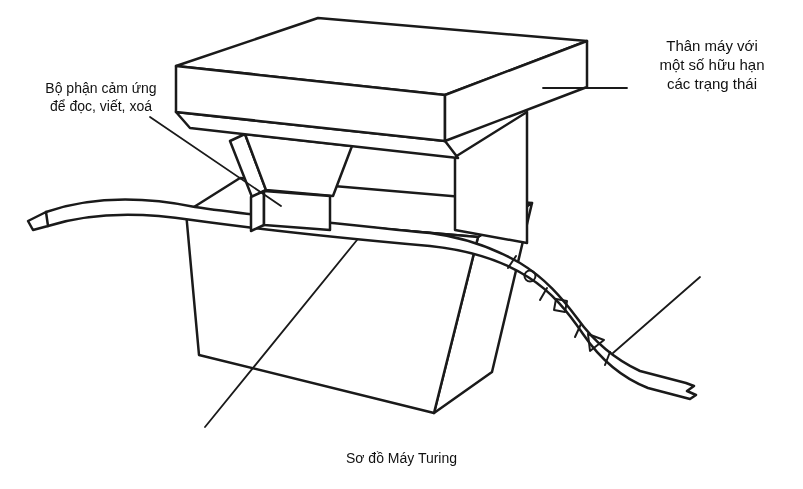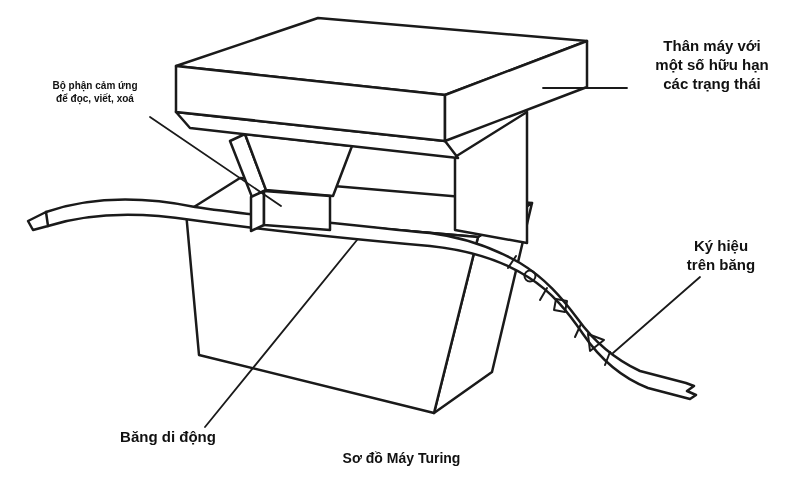--- a/index.html
+++ b/index.html
@@ -7,26 +7,26 @@
     position:relative;
     width:803px;height:489px;
     background:#ffffff;
     font-family:"Liberation Sans", sans-serif;
     overflow:hidden;
   }
   #stage svg{position:absolute;left:0;top:0;}
   .label{
     position:absolute;
     color:#111111;
-    font-weight:bold;
+    font-weight:normal;
     white-space:pre-line;
     text-align:center;
     line-height:1.28;
   }
-  .lbl-sensor{left:12px;top:80px;width:166px;font-size:10px;}
+  .lbl-sensor{left:18px;top:80px;width:166px;font-size:14px;}
   .lbl-body{left:624px;top:36px;width:176px;font-size:15px;}
   .lbl-symbols{left:662px;top:236px;width:118px;font-size:15px;}
   .lbl-tape{left:98px;top:427px;width:140px;font-size:15px;}
   .lbl-title{left:250px;top:450px;width:303px;font-size:14px;}
 </style>
 </head>
 <body>
 
 <div id="stage">
 
@@ -92,20 +92,17 @@
     </g>
   </svg>
 
   <div class="label lbl-sensor">Bộ phận cảm ứng
 để đọc, viết, xoá</div>
 
   <div class="label lbl-body">Thân máy với
 một số hữu hạn
 các trạng thái</div>
 
-  <div class="label lbl-symbols">Ký hiệu
-trên băng</div>
 
-  <div class="label lbl-tape">Băng di động</div>
 
   <div class="label lbl-title">Sơ đồ Máy Turing</div>
 
 </div>
 
 </body></html>

